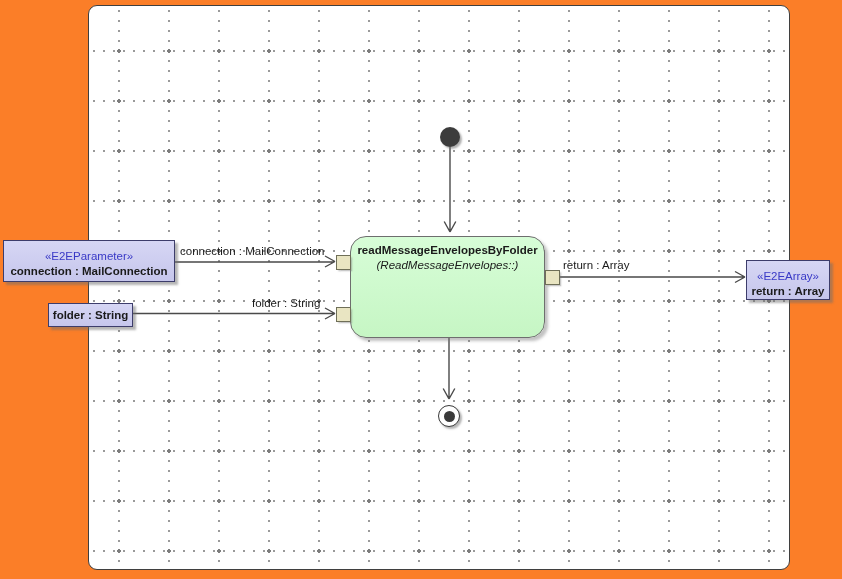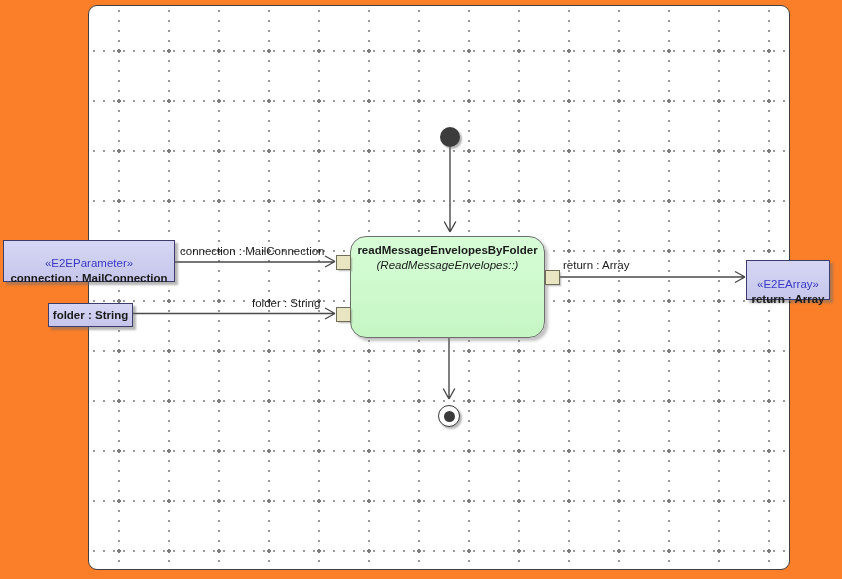--- a/index.html
+++ b/index.html
@@ -73,24 +73,24 @@
   #pin-folder{ left:336px; top:307px; }
   #pin-return{ left:545px; top:270px; }
   
   .pbox{
     position:absolute; background:linear-gradient(180deg,#d6d6f4,#c6c6ec);
     border:1px solid #3d3d6b; box-sizing:border-box; text-align:center;
     box-shadow:2.5px 2.5px 2px rgba(110,110,110,.5);
   }
   .stereo{ font-size:11.5px; color:#3939c6; line-height:15px; padding-top:2px; }
   .pname{ font-size:11.5px; font-weight:bold; line-height:15px; }
-  #pbox-connection{ left:3px; top:240px; width:172px; height:42px; padding-top:13px; }
+  #pbox-connection{ left:3px; top:240px; width:172px; height:42px; padding-top:6px; }
   #pbox-folder{ left:48px; top:303px; width:85px; height:24px; }
   #pbox-folder .pname{ line-height:22px; }
-  #pbox-return{ left:746px; top:260px; width:84px; height:40px; padding-top:14px; }
+  #pbox-return{ left:746px; top:260px; width:84px; height:40px; padding-top:6px; }
   
   .elabel{ position:absolute; font-size:11.5px; white-space:nowrap; }
   #lbl-connection{ left:180px; top:245px; }
   #lbl-folder{ left:252px; top:297px; }
   #lbl-return{ left:563px; top:259px; }
   
   .final{
     position:absolute; left:438px; top:405px; width:22px; height:22px;
     border:1.5px solid #3a3a3a; border-radius:50%; background:#ffffff;
     box-sizing:border-box; display:flex; align-items:center; justify-content:center;

